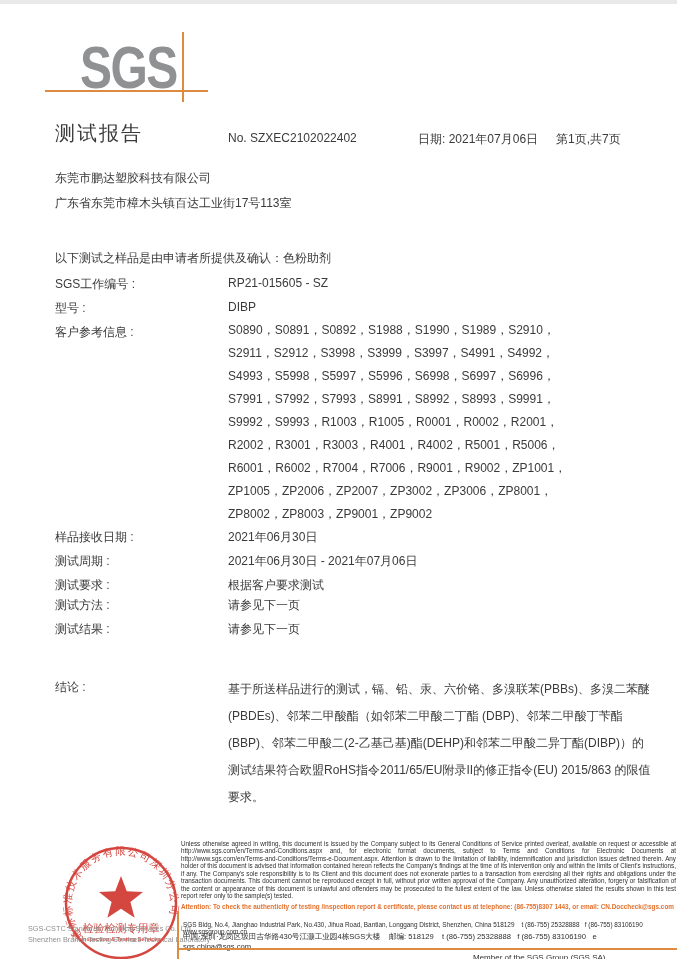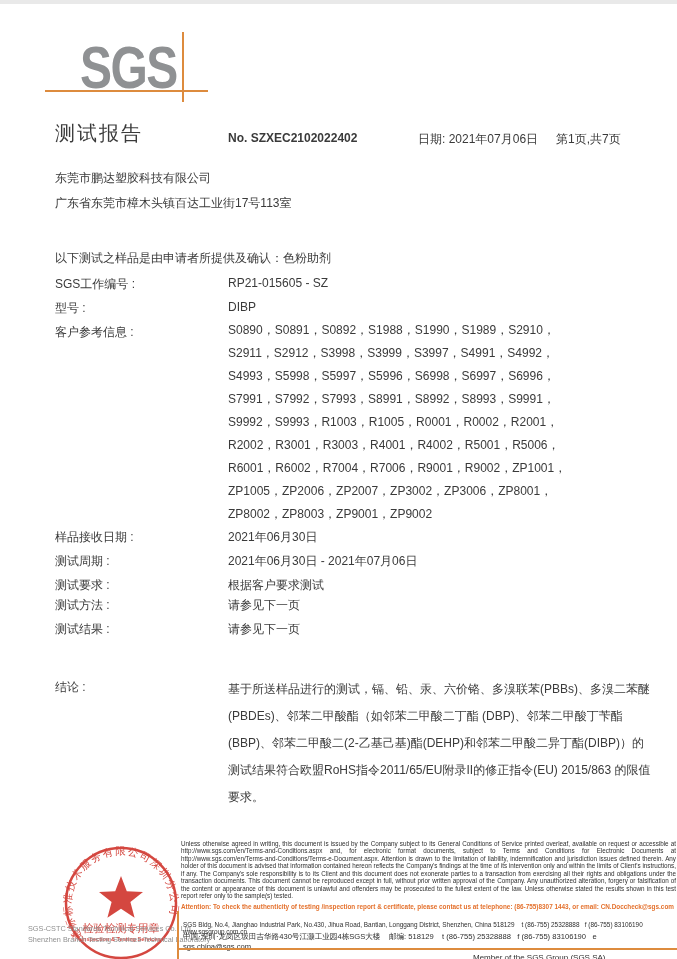--- a/index.html
+++ b/index.html
@@ -8,21 +8,21 @@
     overflow:hidden;font-family:"Liberation Sans","DejaVu Sans",sans-serif;color:#3a3a3a;
   }
   .abs{position:absolute;}
   
   .logo-text{left:80px;top:34px;font-size:60px;font-weight:bold;color:#8f9193;
     letter-spacing:-2px;line-height:1;transform:scaleX(0.8);transform-origin:0 0;}
   .logo-hline{left:45px;top:86px;width:163px;height:2px;background:#dd8b3e;}
   .logo-vline{left:182px;top:28px;width:2px;height:70px;background:#dd8b3e;}
   
   .title{left:55px;top:116px;font-size:20px;font-weight:normal;letter-spacing:2px;}
-  .report-no{left:228px;top:127px;font-size:12px;font-weight:bold;}
+  .report-no{left:228px;top:127px;font-size:12px;}
   .date{left:418px;top:127px;font-size:12px;}
   .pages{left:556px;top:127px;font-size:12px;}
   
   .applicant{left:55px;top:162px;font-size:12px;line-height:25px;}
   .intro{left:55px;top:246px;font-size:12px;text-align:right;}
   
   .row{left:55px;width:600px;display:flex;font-size:12px;}
   .row .lbl{width:173px;flex:0 0 173px;}
   .row .val{flex:1;}
   .val-multi{white-space:pre-line;line-height:23px;margin-top:-5px;}

